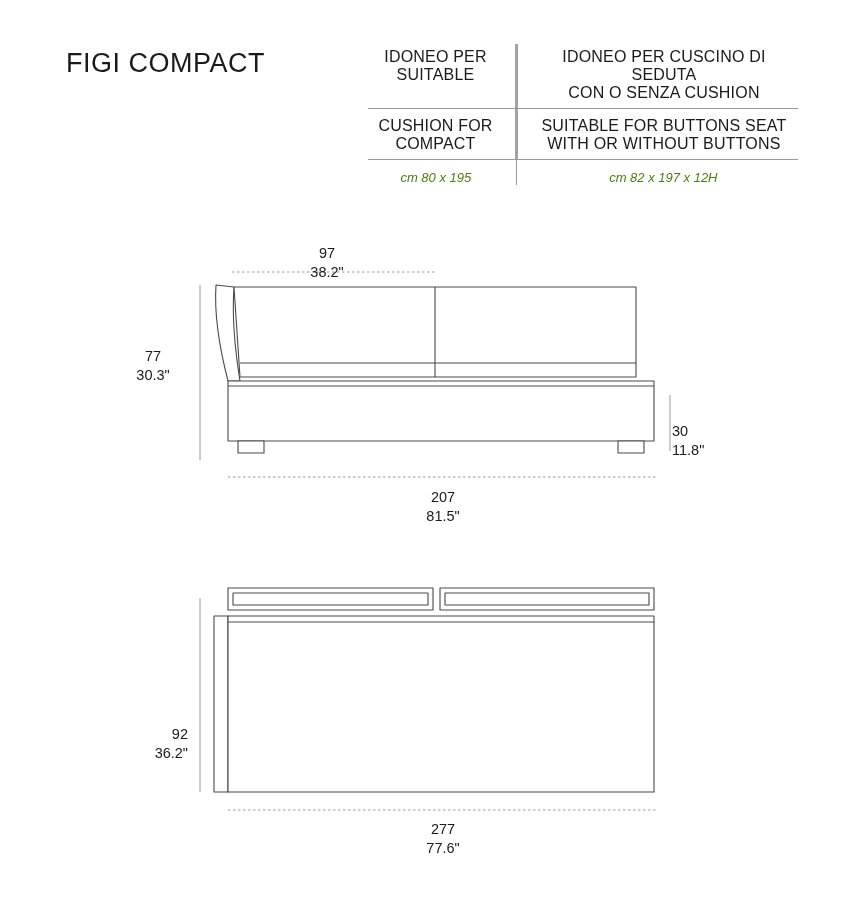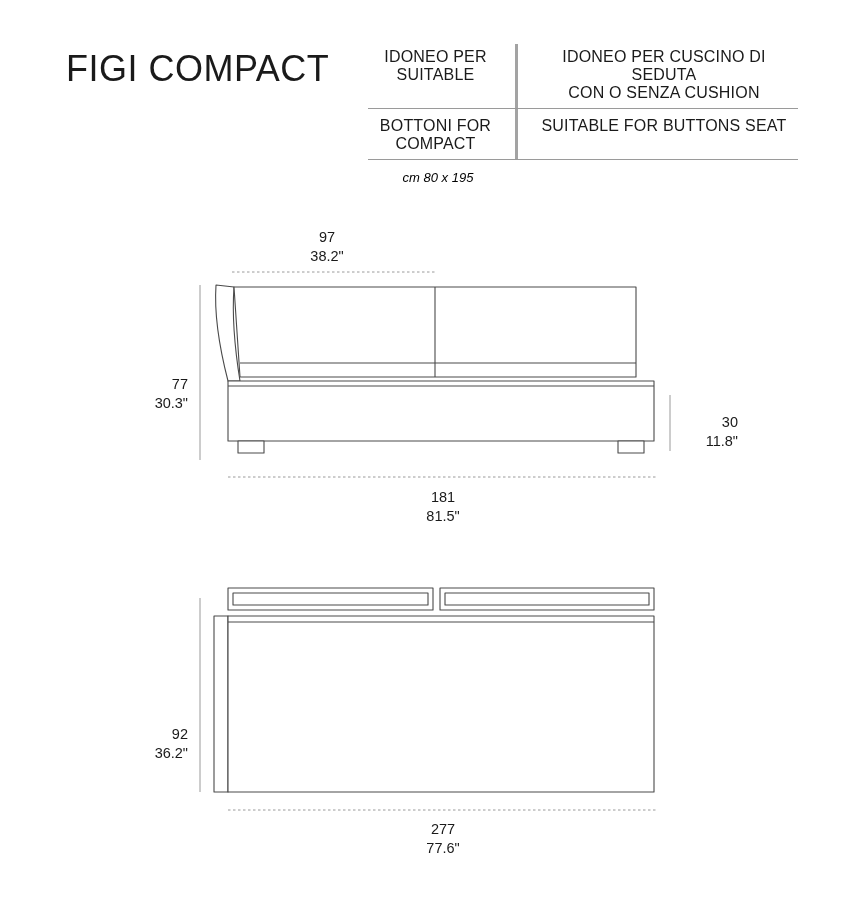--- a/index.html
+++ b/index.html
@@ -19,21 +19,21 @@
     position: relative;
     width: 842px;
     height: 913px;
   }
 
   
   .title {
     position: absolute;
     left: 66px;
     top: 48px;
-    font-size: 36px;
+    font-size: 27px;
     letter-spacing: 0.5px;
     font-weight: 500;
     color: #1a1a1a;
     white-space: nowrap;
   }
 
   .spec-table {
     position: absolute;
     left: 368px;
     top: 44px;
@@ -73,21 +73,21 @@
     margin: 0;
   }
   .spec-dims {
     display: flex;
   }
   .spec-dim {
     text-align: center;
     font-size: 13px;
     font-style: italic;
     padding-top: 10px;
-    color: #000000;
+    color: #4d7c0f;
   }
   .spec-dim.left { width: 140px; padding-right: 12px; }
   .spec-dim.right { width: 278px; padding-left: 12px; border-left: 1px solid #9a9a9a; }
 
   
   .dim-label {
     position: absolute;
     font-size: 14.5px;
     line-height: 19px;
     text-align: center;
@@ -123,35 +123,37 @@
           <div>CON O SENZA CUSHION</div>
         </div>
       </div>
     </div>
 
     <div class="spec-hr"></div>
 
     <div class="spec-cols">
       <div class="spec-col left">
         <div class="spec-block-en">
-          <div>BOTTONI FOR</div>
+          <div>CUSHION FOR</div>
           <div>COMPACT</div>
         </div>
       </div>
       <div class="spec-col right">
         <div class="spec-block-en">
           <div>SUITABLE FOR BUTTONS SEAT</div>
+          <div>WITH OR WITHOUT BUTTONS</div>
         </div>
       </div>
     </div>
 
     <div class="spec-hr"></div>
 
     <div class="spec-dims">
       <div class="spec-dim left">cm 80 x 195</div>
+      <div class="spec-dim right">cm 82 x 197 x 12H</div>
     </div>
   </div>
 
   <div class="drawing" style="left:180px; top:255px;">
     <svg width="520" height="230" viewBox="0 0 520 230" xmlns="http://www.w3.org/2000/svg">
 
       <g stroke="#9a9a9a" stroke-width="1" fill="none" stroke-dasharray="2.5,2.5">
         <line x1="52" y1="17" x2="256" y2="17"></line>
       </g>
 
@@ -180,37 +182,37 @@
         <path d="M 48 126 L 474 126 L 474 186 L 48 186 Z"></path>
 
         <line x1="48" y1="131" x2="474" y2="131"></line>
 
         <path d="M 58 186 L 84 186 L 84 198 L 58 198 Z"></path>
         <path d="M 438 186 L 464 186 L 464 198 L 438 198 Z"></path>
       </g>
     </svg>
   </div>
 
-  <div class="dim-label" style="left:292px; top:228px; width:70px;">
+  <div class="dim-label" style="left:292px; top:244px; width:70px;">
     <span class="cm">97</span>
     <span class="inch">38.2"</span>
   </div>
 
-  <div class="dim-label" style="left:118px; top:375px; width:70px; text-align:right;">
+  <div class="dim-label" style="left:118px; top:347px; width:70px; ">
     <span class="cm">77</span>
     <span class="inch">30.3"</span>
   </div>
 
-  <div class="dim-label" style="left:672px; top:413px; width:66px; text-align:right;">
+  <div class="dim-label" style="left:672px; top:422px; width:66px; text-align:left;">
     <span class="cm">30</span>
     <span class="inch">11.8"</span>
   </div>
 
   <div class="dim-label" style="left:408px; top:488px; width:70px;">
-    <span class="cm">181</span>
+    <span class="cm">207</span>
     <span class="inch">81.5"</span>
   </div>
 
   <div class="drawing" style="left:180px; top:570px;">
     <svg width="520" height="265" viewBox="0 0 520 265" xmlns="http://www.w3.org/2000/svg">
 
       <g stroke="#9a9a9a" stroke-width="1" fill="none">
         <line x1="20" y1="28" x2="20" y2="222"></line>
       </g>
 

